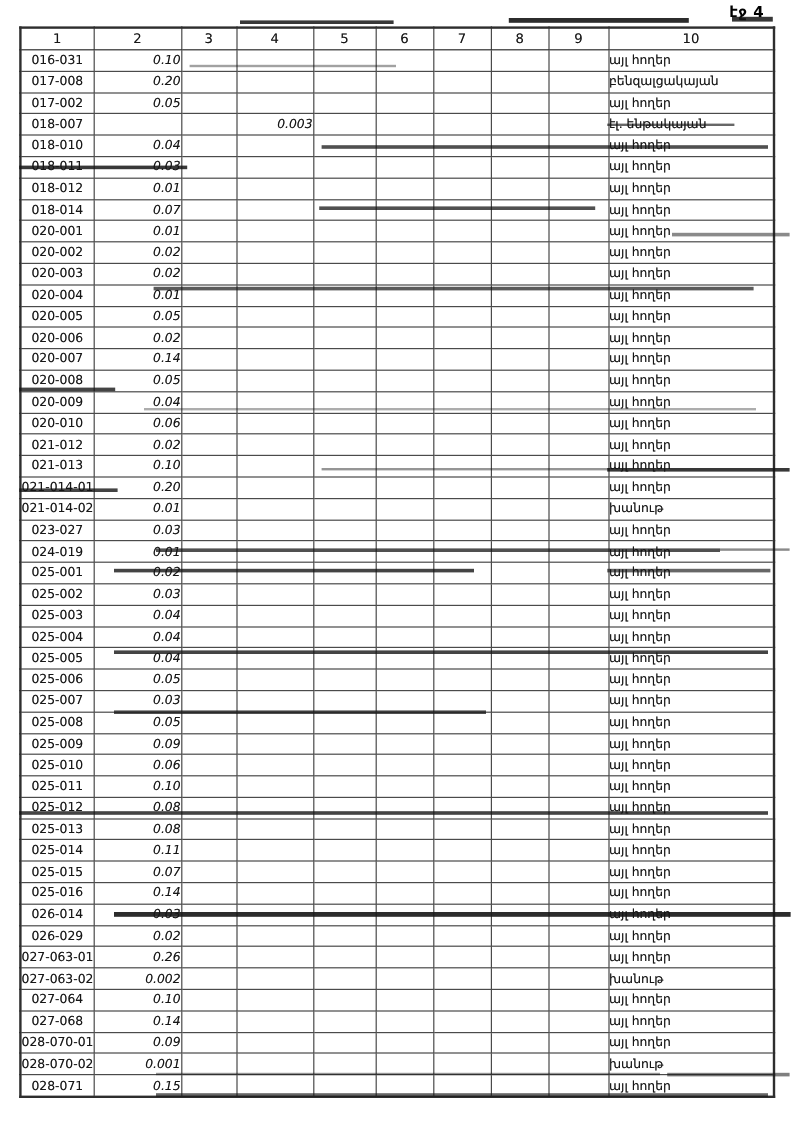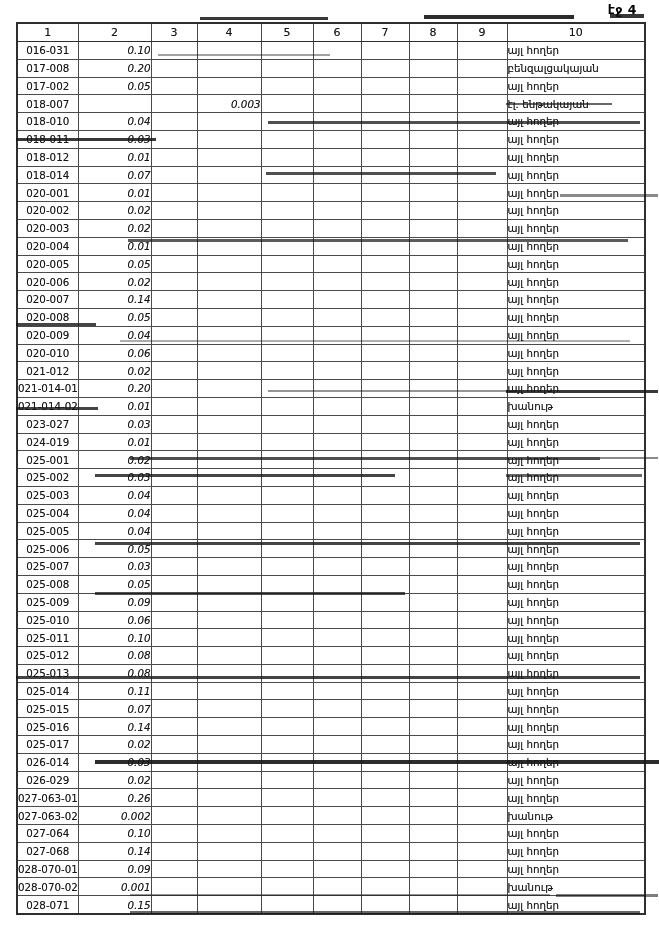--- a/index.html
+++ b/index.html
@@ -319,20 +319,32 @@
         <td></td>
         <td></td>
         <td></td>
         <td></td>
         <td></td>
         <td></td>
         <td></td>
         <td class="c-use">այլ հողեր</td>
       </tr>
       <tr>
+        <td class="c-code">021-013</td>
+        <td class="c-val">0.10</td>
+        <td></td>
+        <td></td>
+        <td></td>
+        <td></td>
+        <td></td>
+        <td></td>
+        <td></td>
+        <td class="c-use">այլ հողեր</td>
+      </tr>
+      <tr>
         <td class="c-code">021-014-01</td>
         <td class="c-val">0.20</td>
         <td></td>
         <td></td>
         <td></td>
         <td></td>
         <td></td>
         <td></td>
         <td></td>
         <td class="c-use">այլ հողեր</td>
@@ -549,32 +561,20 @@
         <td></td>
         <td></td>
         <td></td>
         <td></td>
         <td></td>
         <td class="c-use">այլ հողեր</td>
       </tr>
       <tr>
         <td class="c-code">025-016</td>
         <td class="c-val">0.14</td>
-        <td></td>
-        <td></td>
-        <td></td>
-        <td></td>
-        <td></td>
-        <td></td>
-        <td></td>
-        <td class="c-use">այլ հողեր</td>
-      </tr>
-      <tr>
-        <td class="c-code">025-017</td>
-        <td class="c-val">0.02</td>
         <td></td>
         <td></td>
         <td></td>
         <td></td>
         <td></td>
         <td></td>
         <td></td>
         <td class="c-use">այլ հողեր</td>
       </tr>
       <tr>

